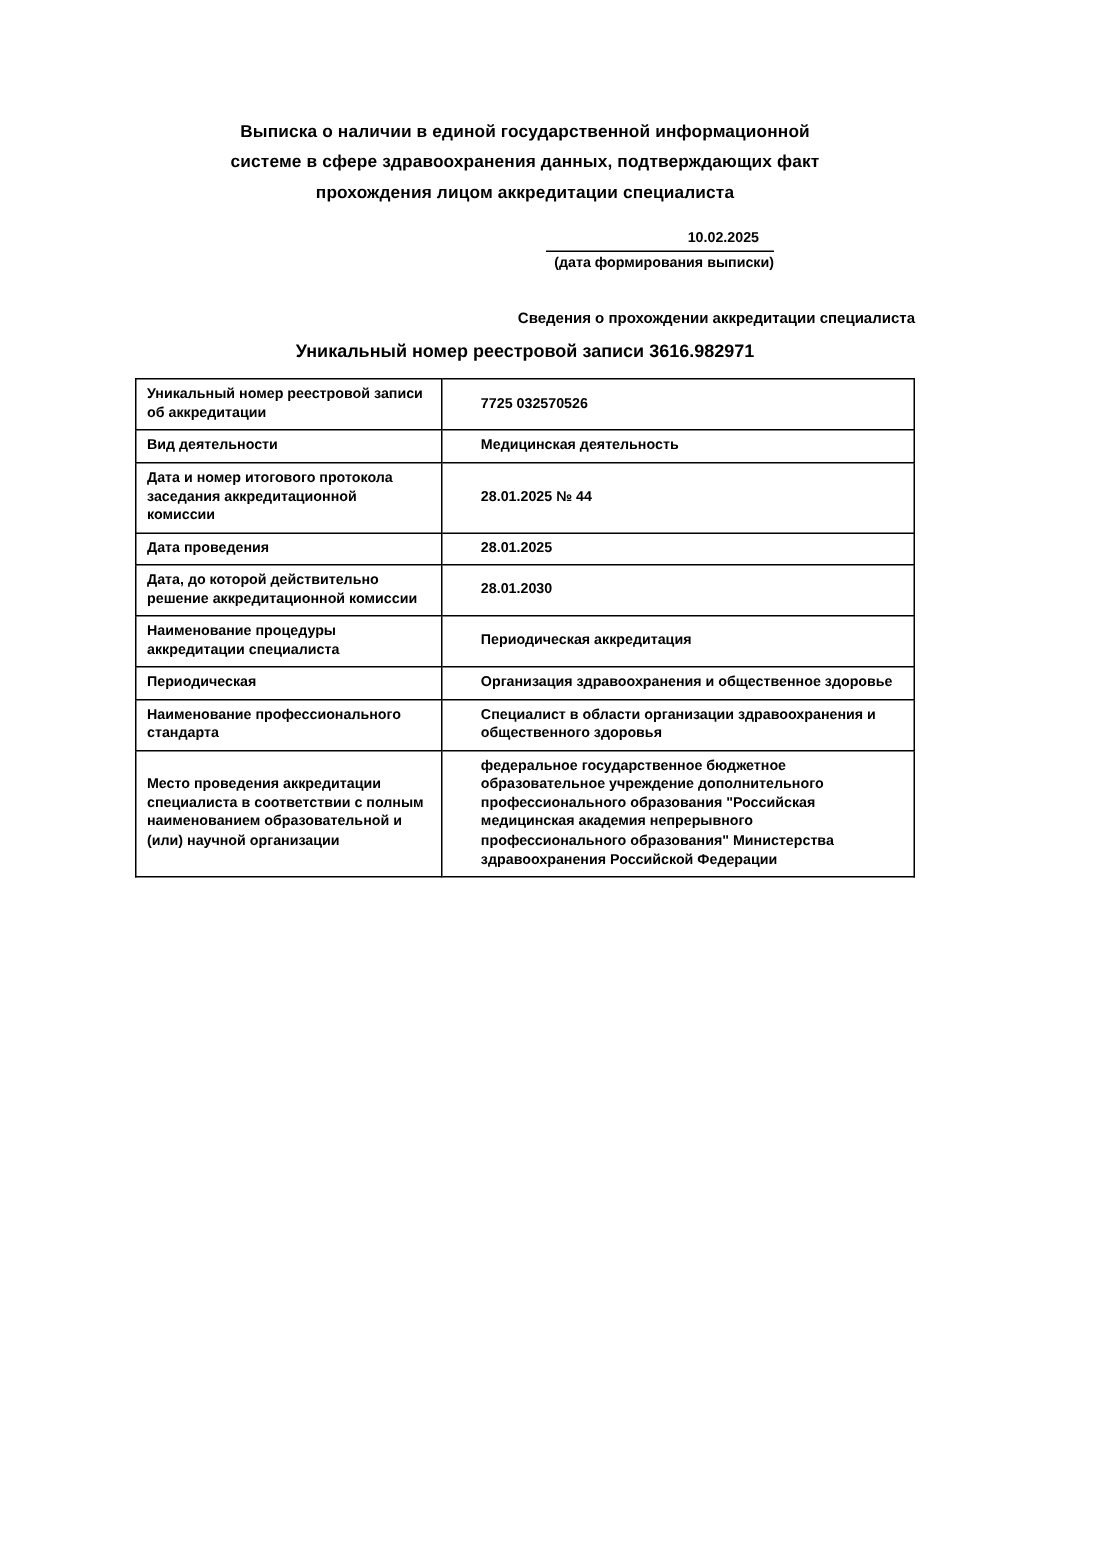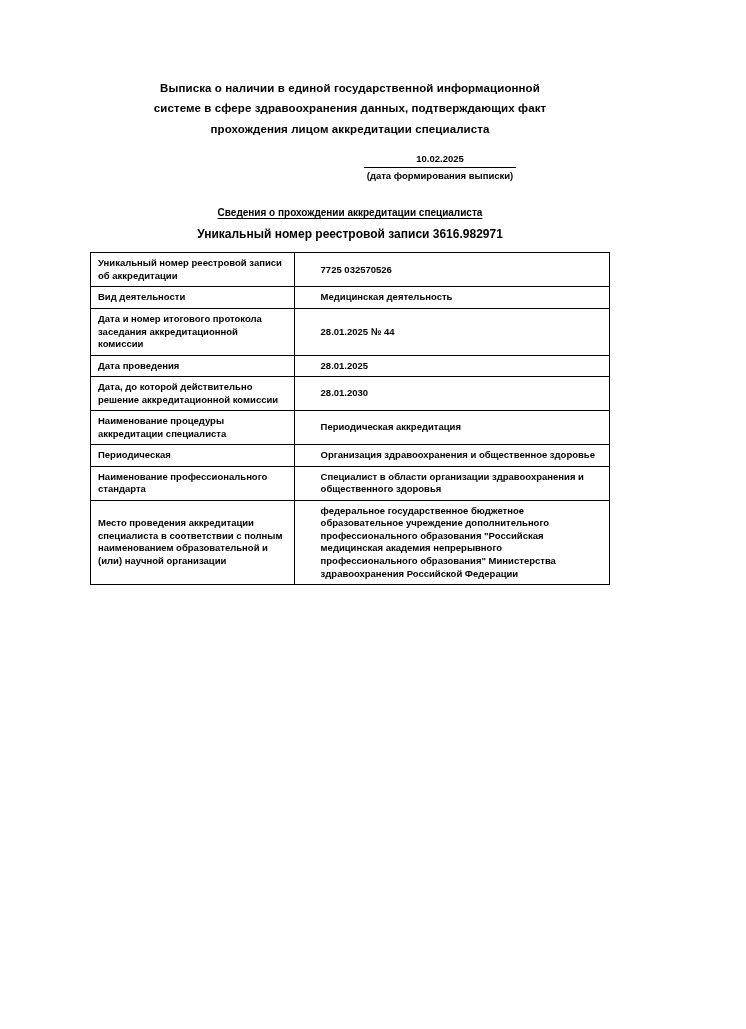--- a/index.html
+++ b/index.html
@@ -23,44 +23,43 @@
     max-width: 410px;
     margin: 0 auto;
     text-align: center;
     font-size: 11.5px;
     line-height: 1.78;
     letter-spacing: 0.1px;
   }
   .date-block {
     width: 152px;
     margin: 14px 94px 0 auto;
-    text-align: center;
+    text-align: right;
   }
   .date-value {
     font-size: 9.5px;
     padding: 0 10px 3px 10px;
     border-bottom: 1.5px solid #000;
   }
   .date-caption {
     font-size: 9.5px;
     margin-top: 2px;
     white-space: nowrap;
   }
   .intro {
     margin: 21px auto 0 auto;
     max-width: 574px;
     text-align: center;
     font-size: 9.4px;
     line-height: 1.5;
   }
   .section-heading {
     margin-top: 26px;
-    text-align: center;
+    text-align: right;
     font-size: 10px;
-    text-decoration: underline;
     text-underline-offset: 2px;
   }
   .registry-heading {
     margin-top: 9px;
     text-align: center;
     font-size: 12px;
   }
   table.details {
     margin-top: 11px;
     width: 100%;

